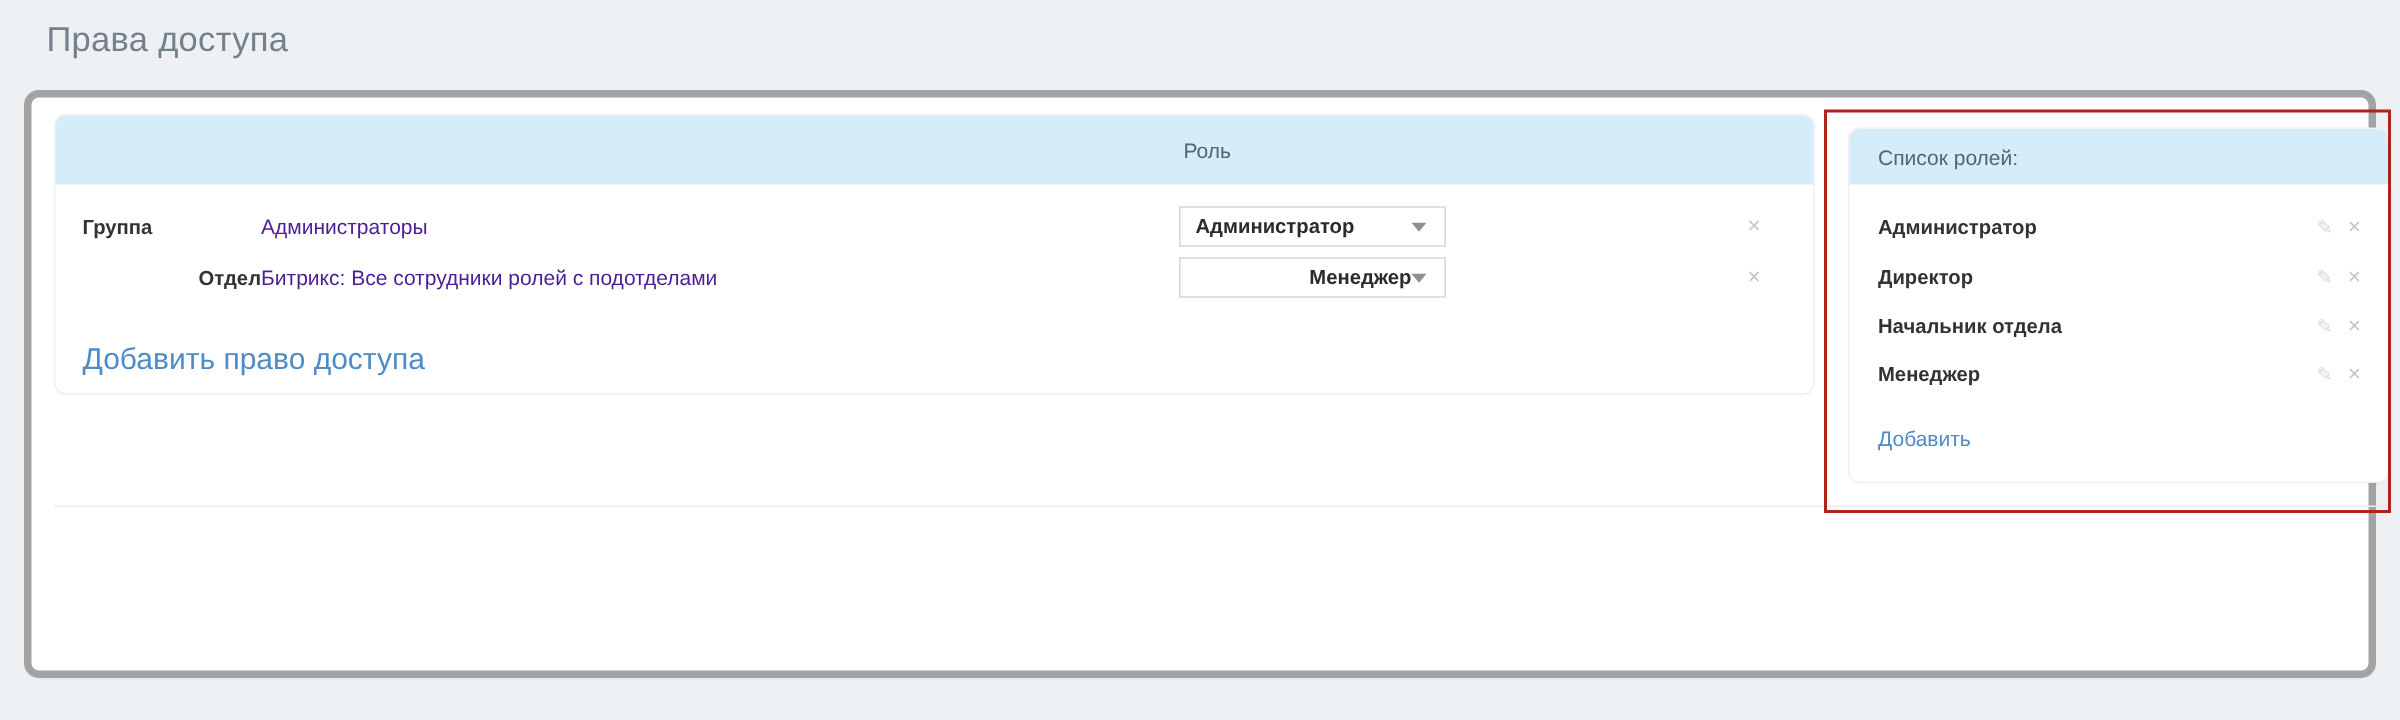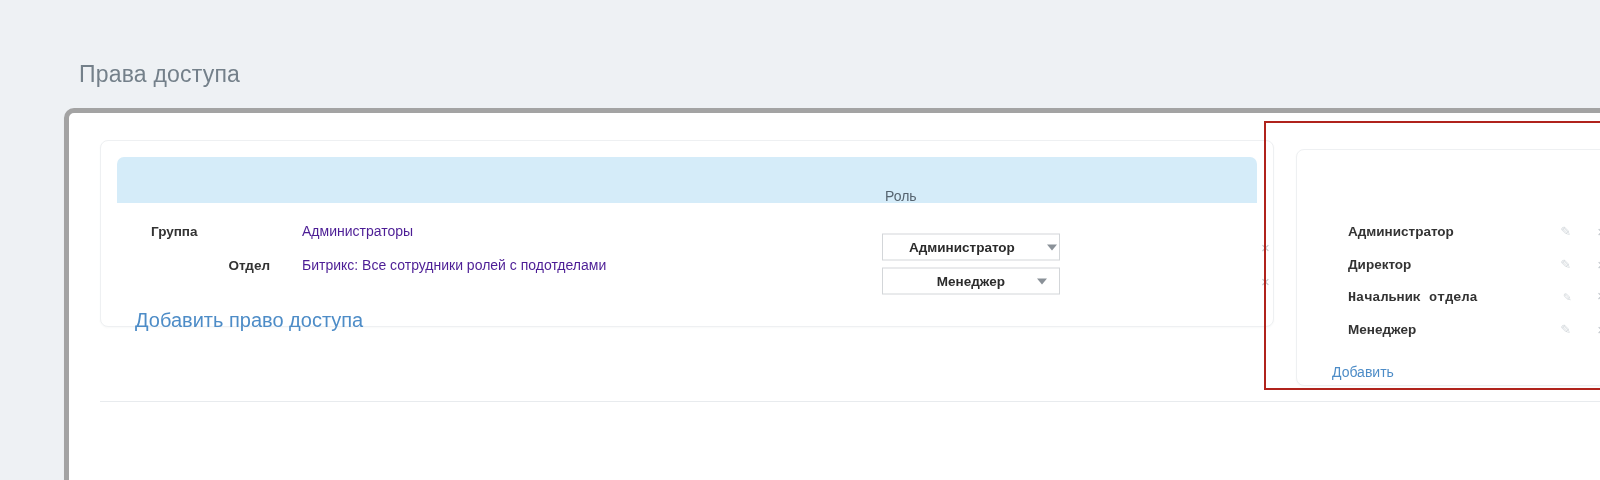--- a/index.html
+++ b/index.html
@@ -1,15 +1,15 @@
 <!DOCTYPE html>
 <html><head>
 <meta charset="utf-8">
 <style>
-  * { margin:16px; padding:0; box-sizing:border-box; }
+  * { margin:0; padding:0; box-sizing:border-box; }
   html,body { width:1600px; height:480px; background:#eef1f4;
     font-family:"Liberation Sans", sans-serif; position:relative; overflow:hidden; }
 
   .page-title { position:absolute; left:31px; top:13px; font-size:23px;
     font-weight:300; color:#74808a; letter-spacing:.2px; }
 
   .container { position:absolute; left:16px; top:60px; width:1568px; height:392px;
     background:#fff; border:5px solid #a3a3a3; border-radius:10px;
     box-shadow:0 1px 2px rgba(70,90,110,.05); }
 
@@ -44,21 +44,21 @@
   
   .roles-card { position:absolute; left:1211px; top:20px; width:361px; height:237px;
     background:#fff; border:1px solid #eef0f2; border-radius:8px;
     box-shadow:0 1px 2px rgba(70,90,110,.04); }
   .roles-header { height:37px; background:#d5ecf9; border-radius:7px 7px 0 0;
     display:flex; align-items:center; padding-left:19px; }
   .roles-title { font-size:14px; color:#566470; }
   .role-row { position:absolute; left:19px; right:18px; height:20px;
     display:flex; align-items:center; }
   .role-row.p1 { top:55px; } .role-row.p2 { top:88px;justify-content:space-between; }
-  .role-row.p3 { top:121px;font-family:Liberation Mono, monospace; } .role-row.p4 { top:153px; }
+  .role-row.p3 { top:121px; } .role-row.p4 { top:153px; }
   .role-name { font-size:13.5px; font-weight:700; color:#333; flex:1; }
   .role-edit { font-size:13px; color:#d2d7db; cursor:pointer; margin-right:10px;
     line-height:1; }
   .role-close { font-size:15px; color:#c2c7cc; cursor:pointer; line-height:1; }
   .roles-add-link { position:absolute; left:19px; top:198px; font-size:14px;
     color:#4d8cc7; text-decoration:none; cursor:pointer; }
 
   
   .red-annotation { position:absolute; left:1216px; top:73px; width:378px;
     height:269px; border:2px solid #b0231c; z-index:50; pointer-events:none; }
@@ -95,20 +95,23 @@
         </div>
         <span class="row-close">×</span>
       </div>
 
       <a class="add-link">Добавить право доступа</a>
     </div>
 
     <div class="divider"></div>
 
     <div class="roles-card">
+      <div class="roles-header">
+        <span class="roles-title">Список ролей:</span>
+      </div>
 
       <div class="role-row p1">
         <span class="role-name">Администратор</span>
         <span class="role-edit">✎</span>
         <span class="role-close">×</span>
       </div>
       <div class="role-row p2">
         <span class="role-name">Директор</span>
         <span class="role-edit">✎</span>
         <span class="role-close">×</span>

